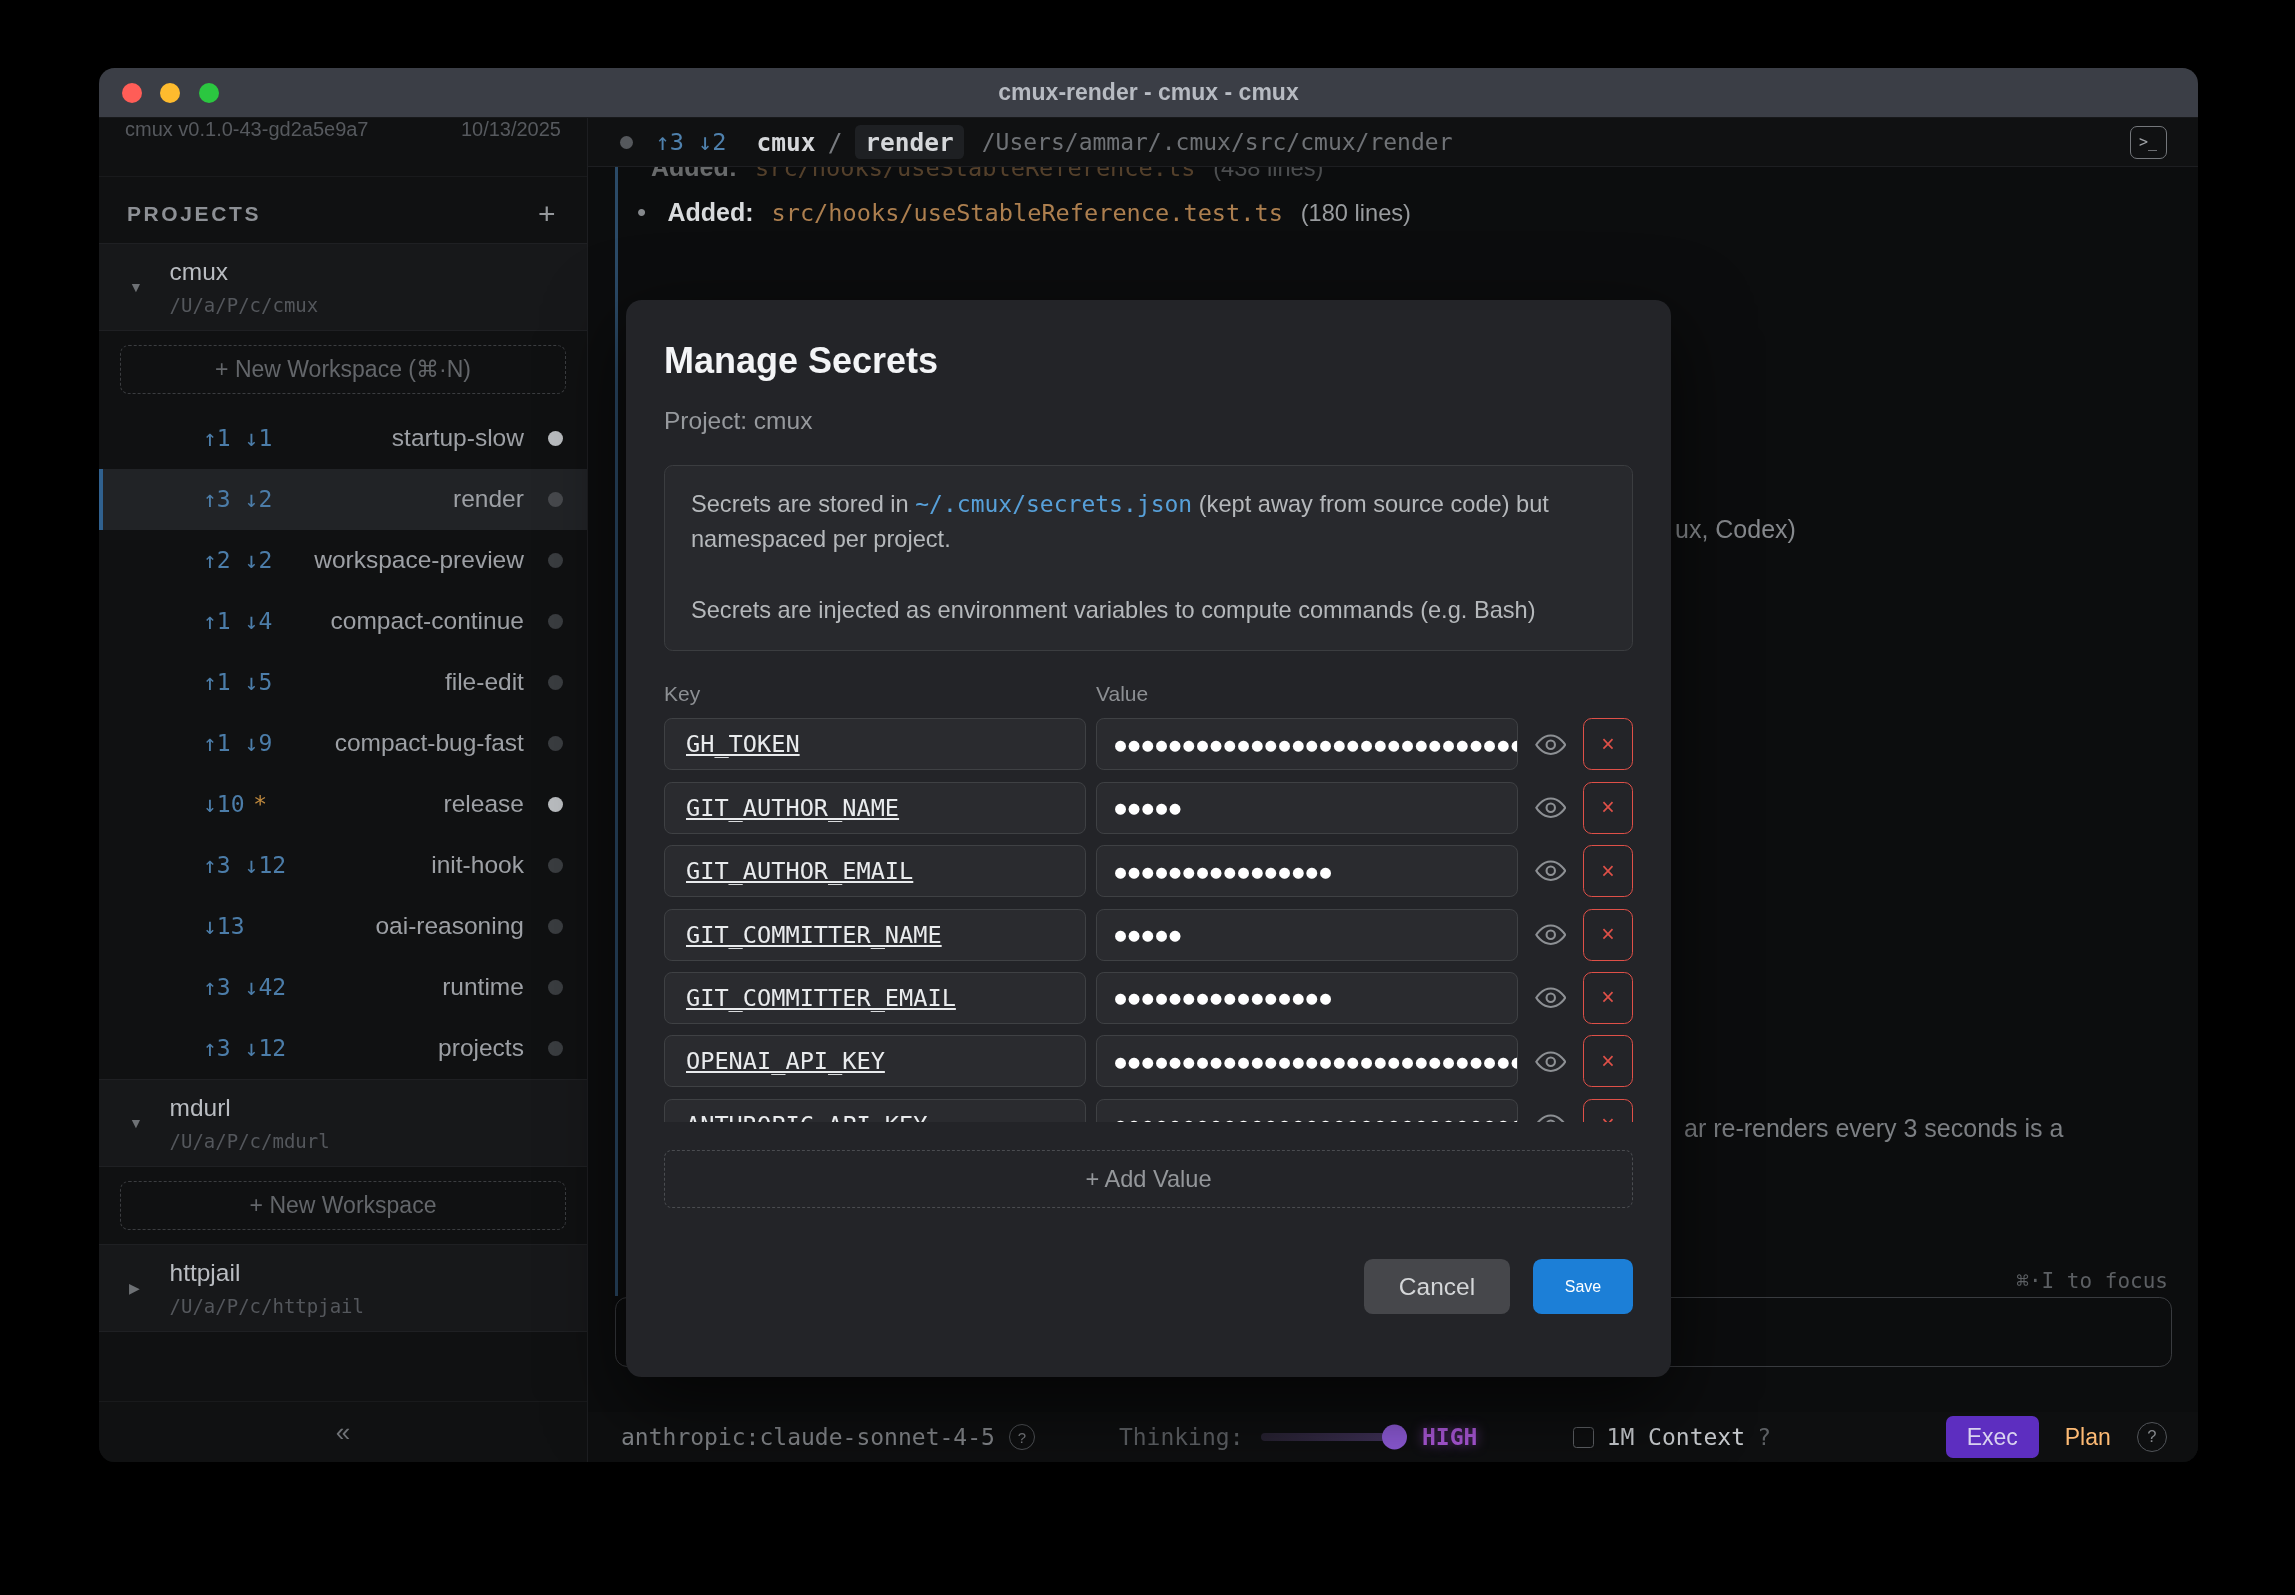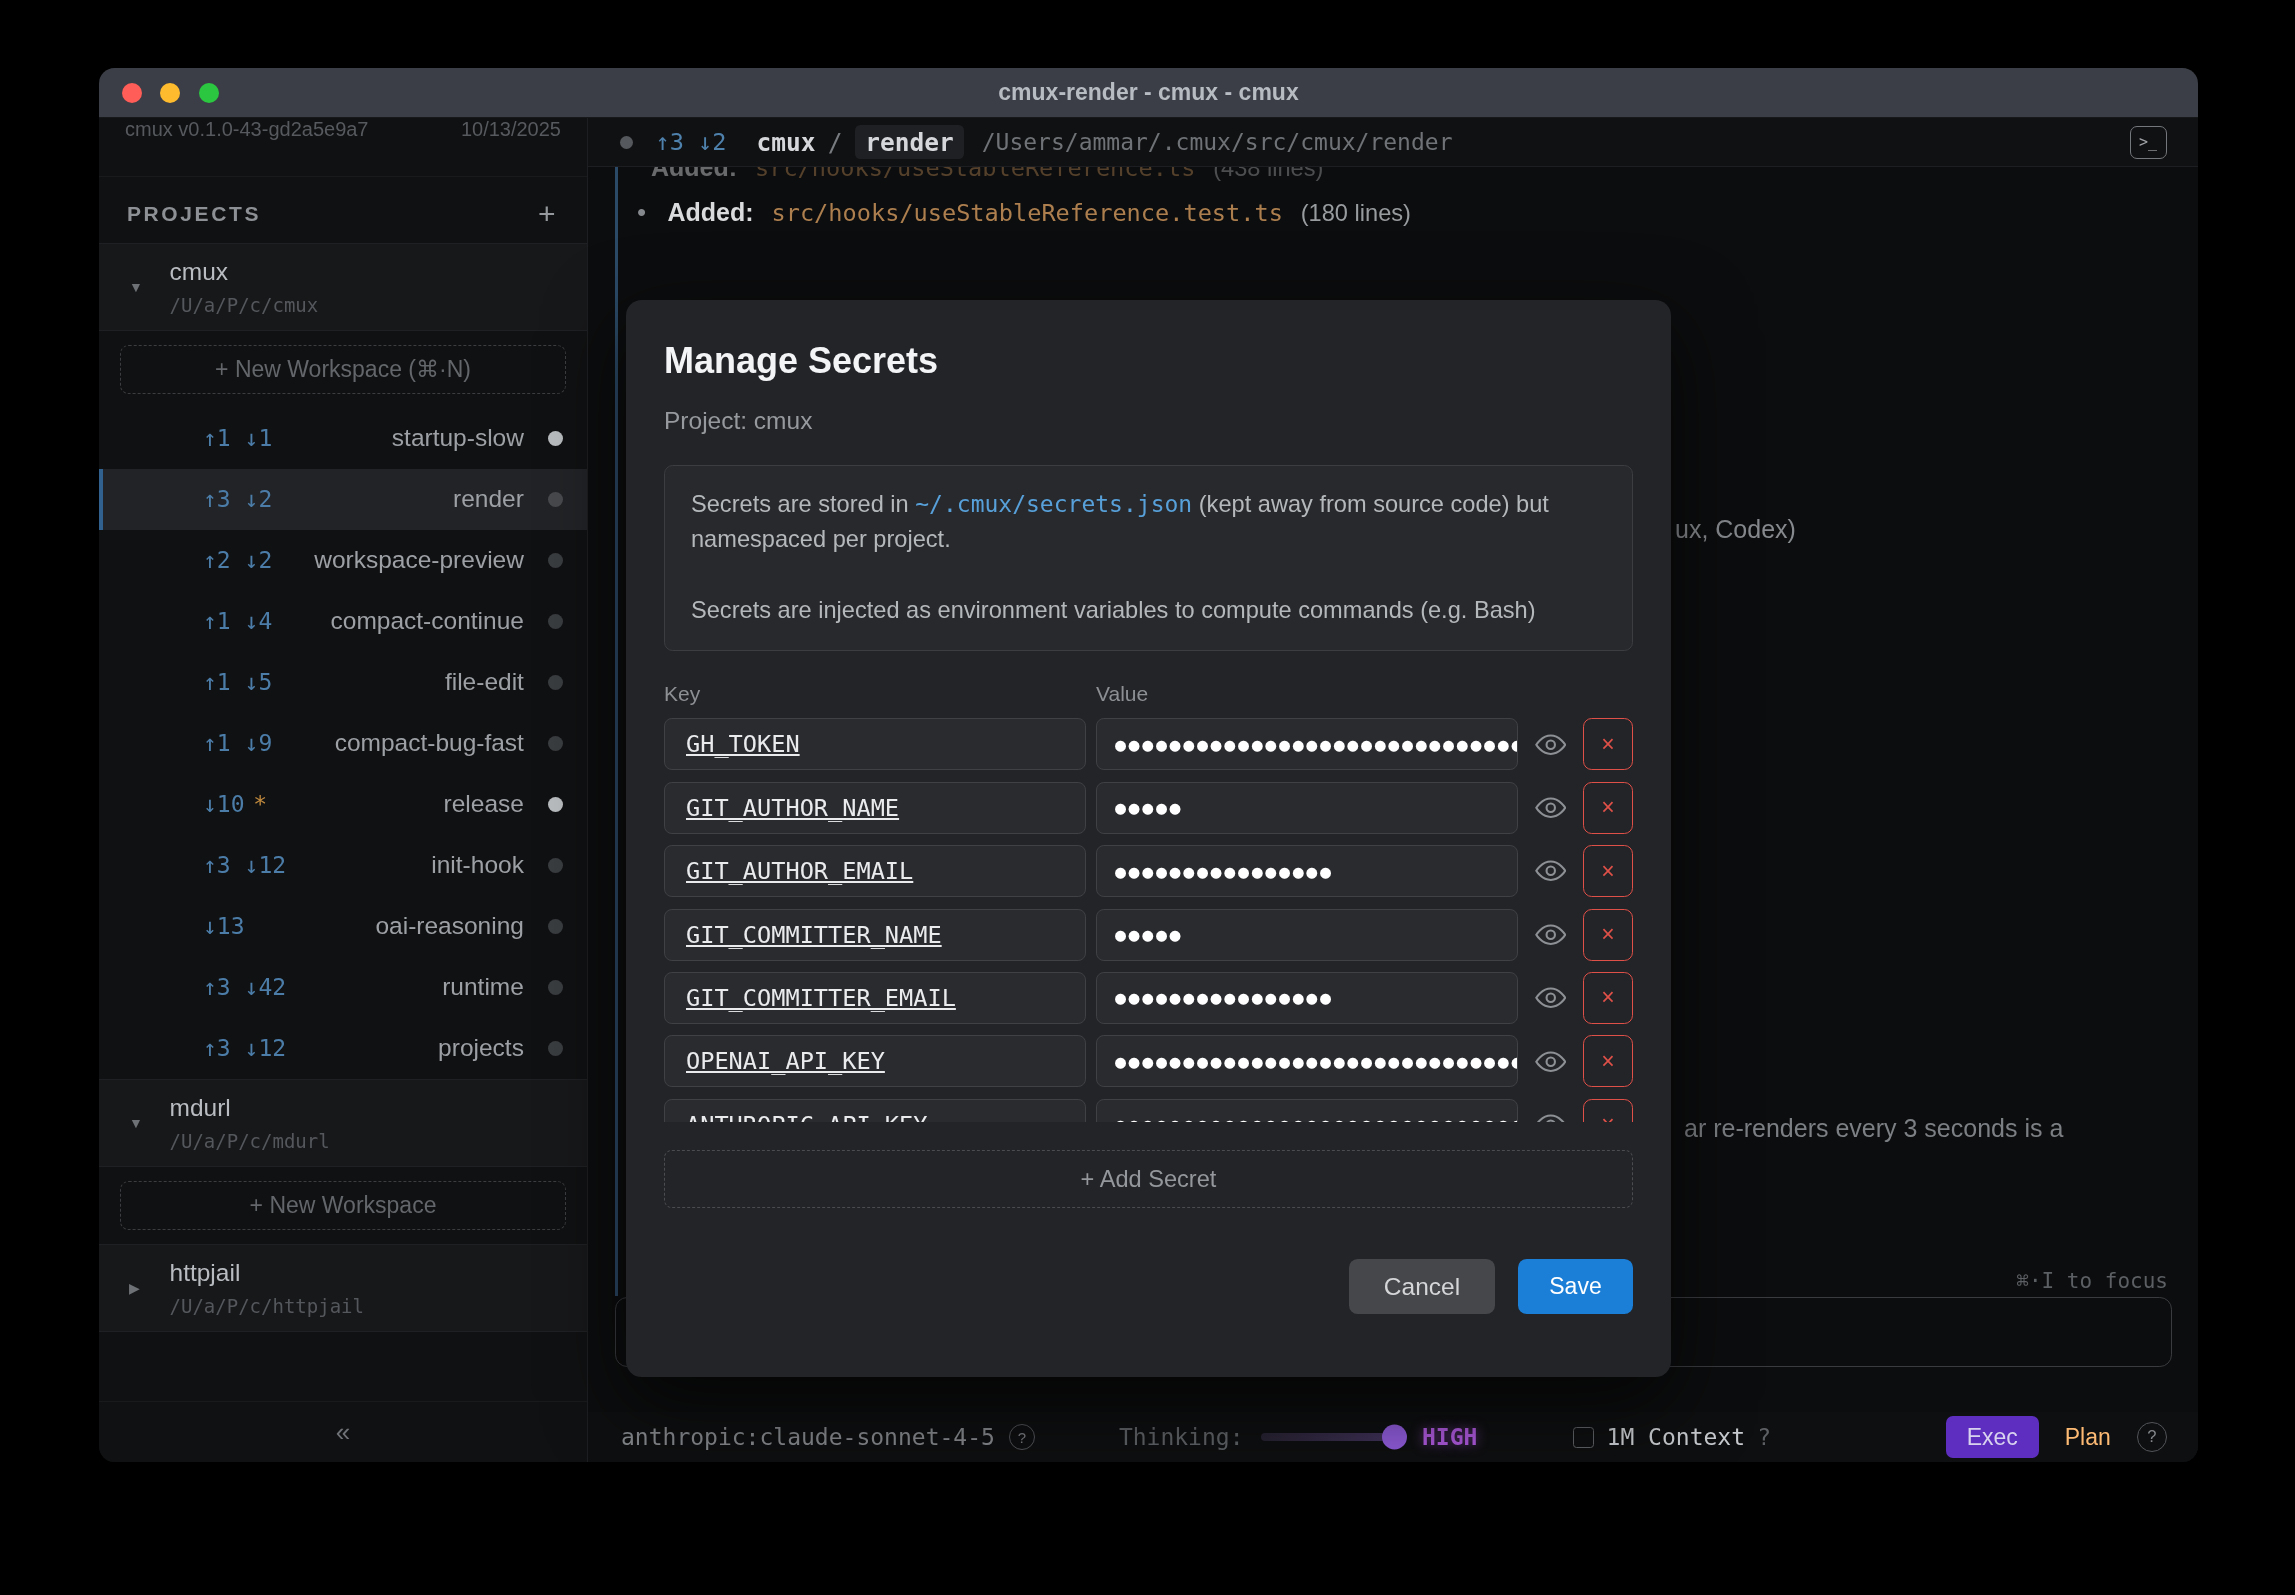--- a/index.html
+++ b/index.html
@@ -87,21 +87,21 @@
   .m-cols .c1 { width:432px; }
   .m-rows { margin-top:12.2px; height:404px; overflow:hidden; }
   .secret-row { display:flex; align-items:center; height:52px; margin-bottom:11.4px; }
   .s-key { width:422px; height:52px; background:#2a2b2f; border:0.9px solid #3f4144; border-radius:7.9px; display:flex; align-items:center; padding:0 21px; font-family:"DejaVu Sans Mono", monospace; font-size:23.6px; color:#e9ebed;text-decoration:underline; }
   .s-val { width:422px; height:52px; margin-left:10.5px; background:#2a2b2f; border:0.9px solid #3f4144; border-radius:7.9px; display:flex; align-items:center; padding:0 17.5px; font-family:"DejaVu Sans Mono", monospace; font-size:18.4px; letter-spacing:2.6px; color:#ffffff; overflow:hidden; white-space:nowrap; }
   .eye { margin-left:16.6px; width:31.5px; height:31.5px; flex:none; display:flex; align-items:center; justify-content:center; }
   .del { margin-left:16.6px; width:50px; height:52px; flex:none; border:1.7px solid #df5048; border-radius:8.7px; background:transparent; color:#df5048; font-size:23px; display:flex; align-items:center; justify-content:center; }
   .add-secret { margin-top:28px; height:58px; border:1.7px dashed #4a4c50; border-radius:7.9px; display:flex; align-items:center; justify-content:center; color:#94979b; font-size:23.6px; }
   .m-footer { display:flex; justify-content:flex-end; gap:23px; margin-top:51px; }
   .btn-cancel { width:146px; height:55px; background:#46474b; border:none; border-radius:8.7px; color:#d4d6d8; font-size:24.5px; }
-  .btn-save { width:115px; height:55px; background:#1c7fd7; border:none; border-radius:8.7px; color:#ffffff; font-size:23px; }
+  .btn-save { width:100px; height:55px; background:#1c7fd7; border:none; border-radius:8.7px; color:#ffffff; font-size:16px; }
 </style>
 </head>
 <body>
 
 <div class="window">
 
   <div class="titlebar">
     <div class="lights">
       <span class="light red"></span>
       <span class="light yellow"></span>
@@ -350,21 +350,21 @@
           <span class="eye">
               <svg width="31.5" height="31.5" viewBox="0 0 24 24" fill="none" stroke="#8d9094" stroke-width="1.6">
                 <path d="M1 12s4-7 11-7 11 7 11 7-4 7-11 7S1 12 1 12z"></path>
                 <circle cx="12" cy="12" r="3.2"></circle>
               </svg>
             </span>
           <button class="del">×</button>
         </div>
       </div>
 
-      <div class="add-secret">+ Add Secret</div>
+      <div class="add-secret">+ Add Value</div>
 
       <div class="m-footer">
         <button class="btn-cancel">Cancel</button>
         <button class="btn-save">Save</button>
       </div>
     </div>
 
   </div>
 </div>
 

